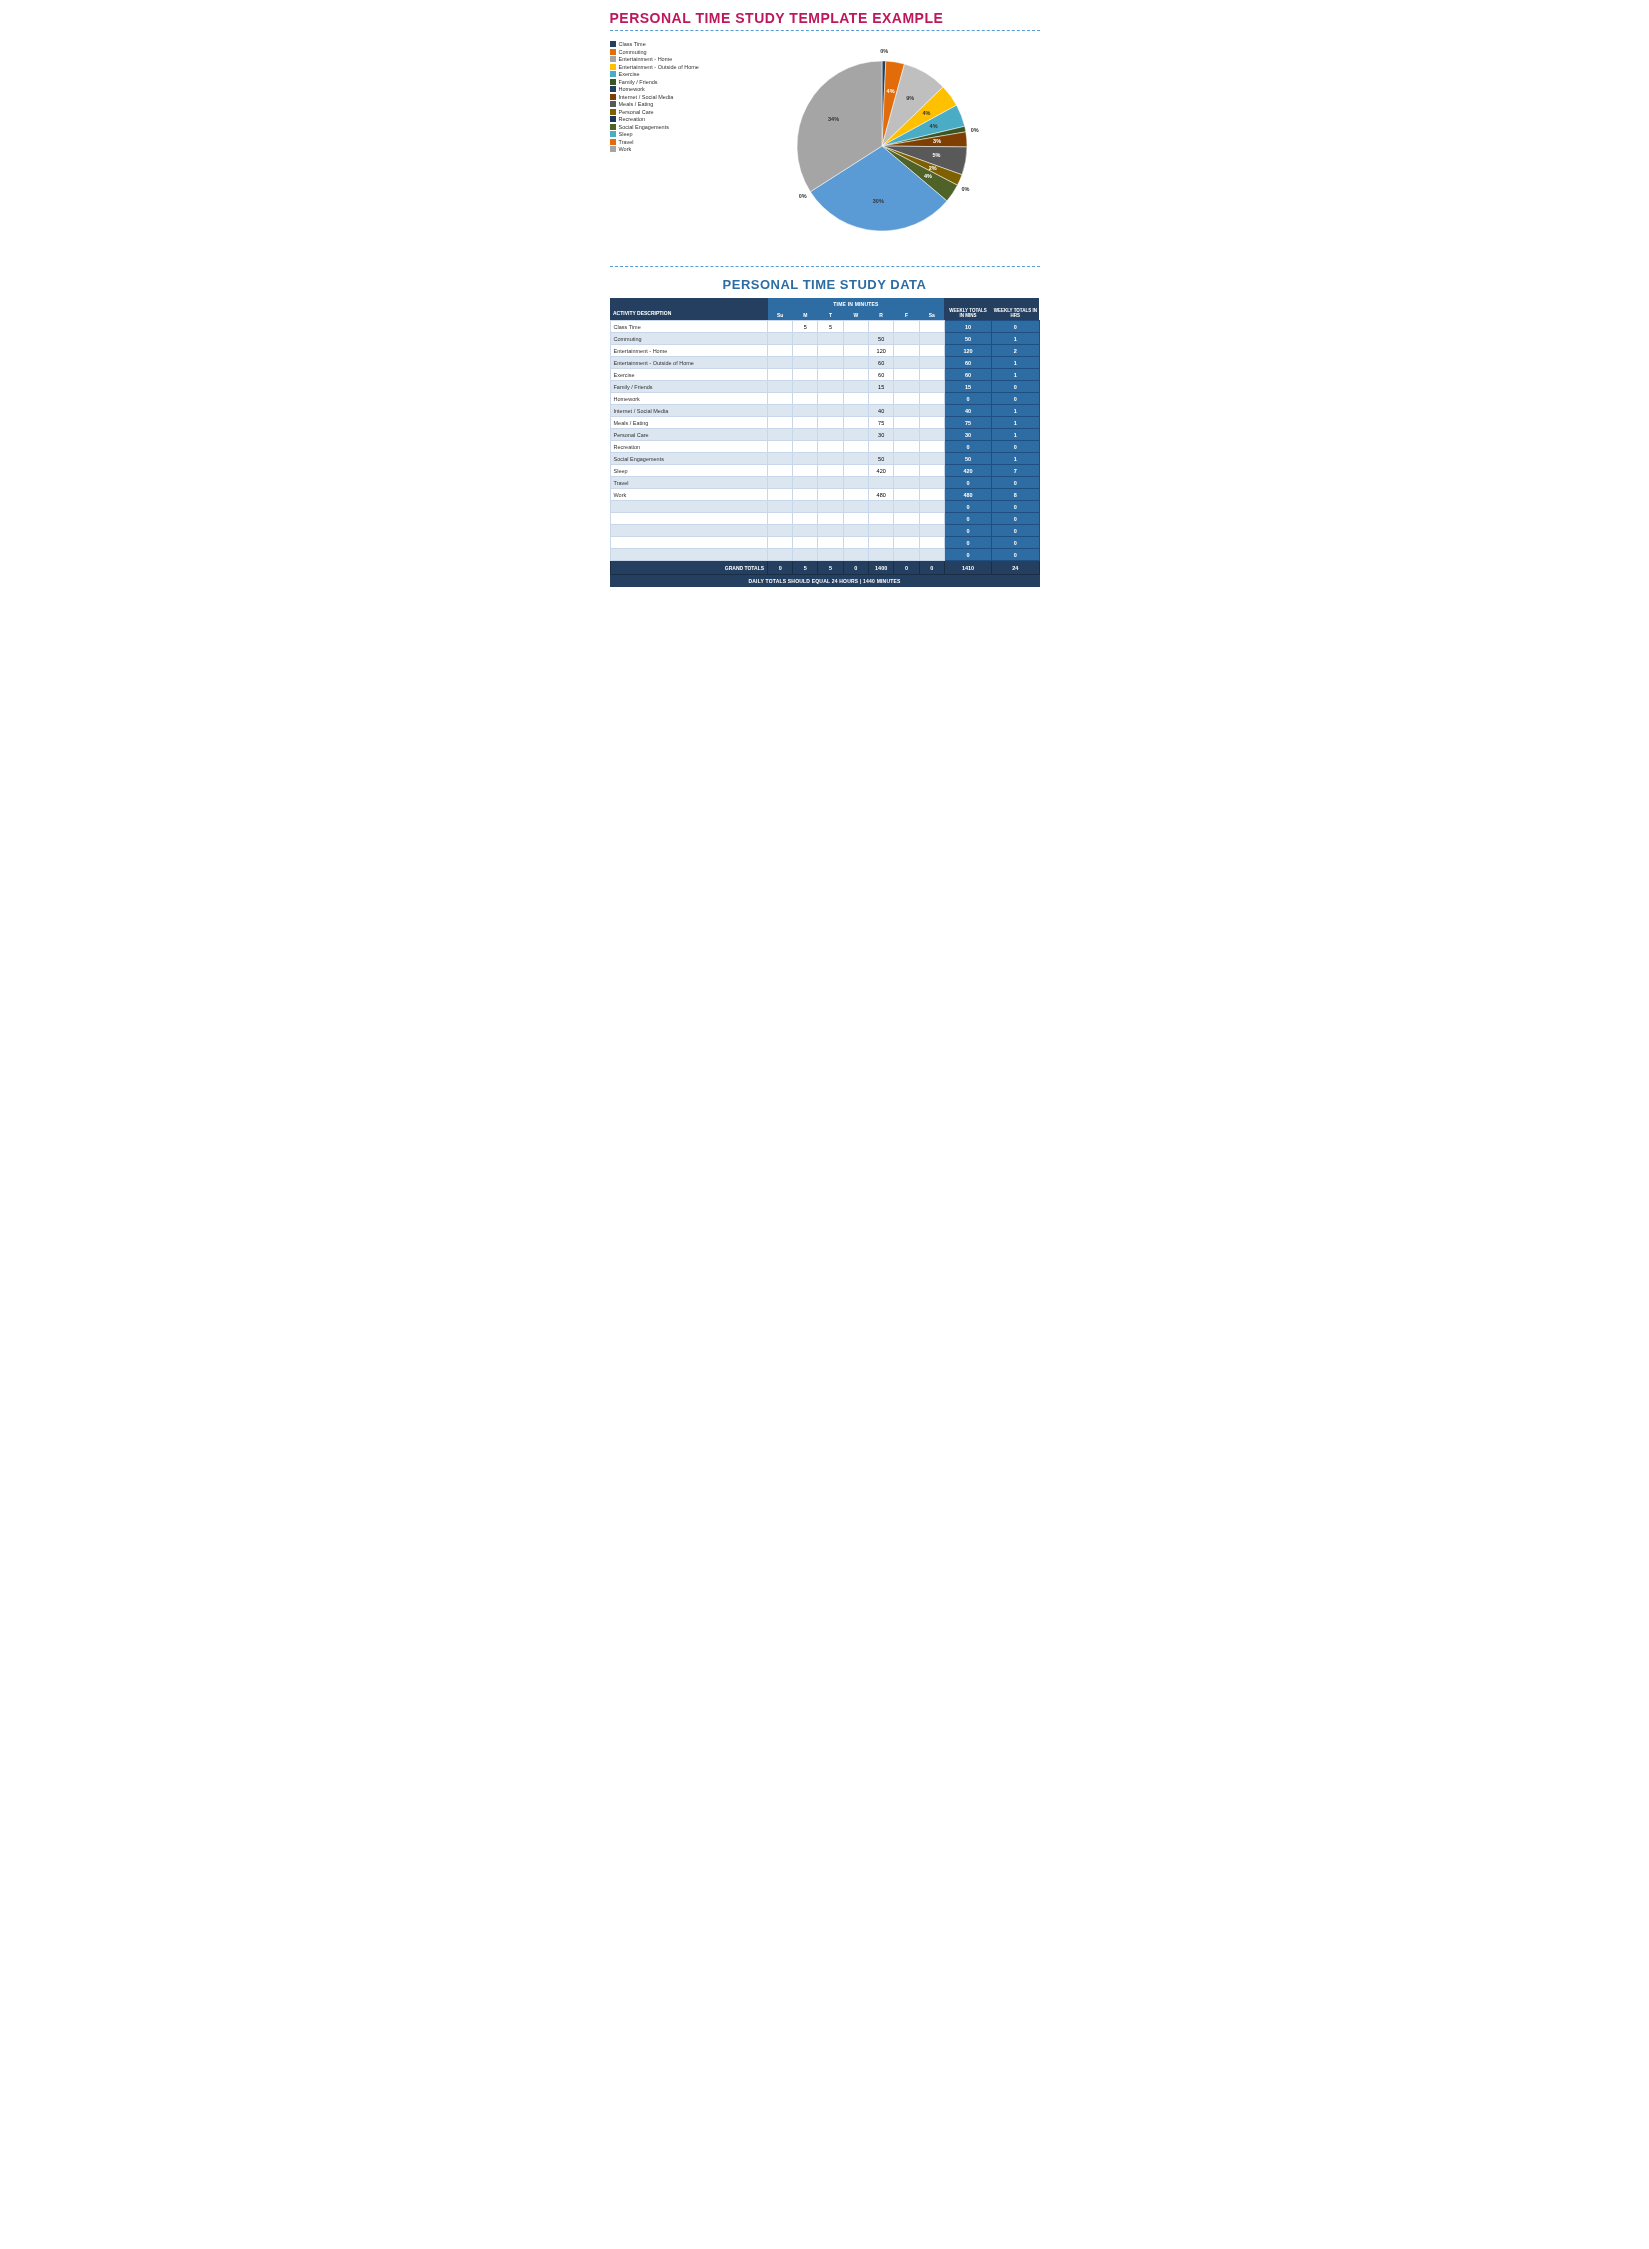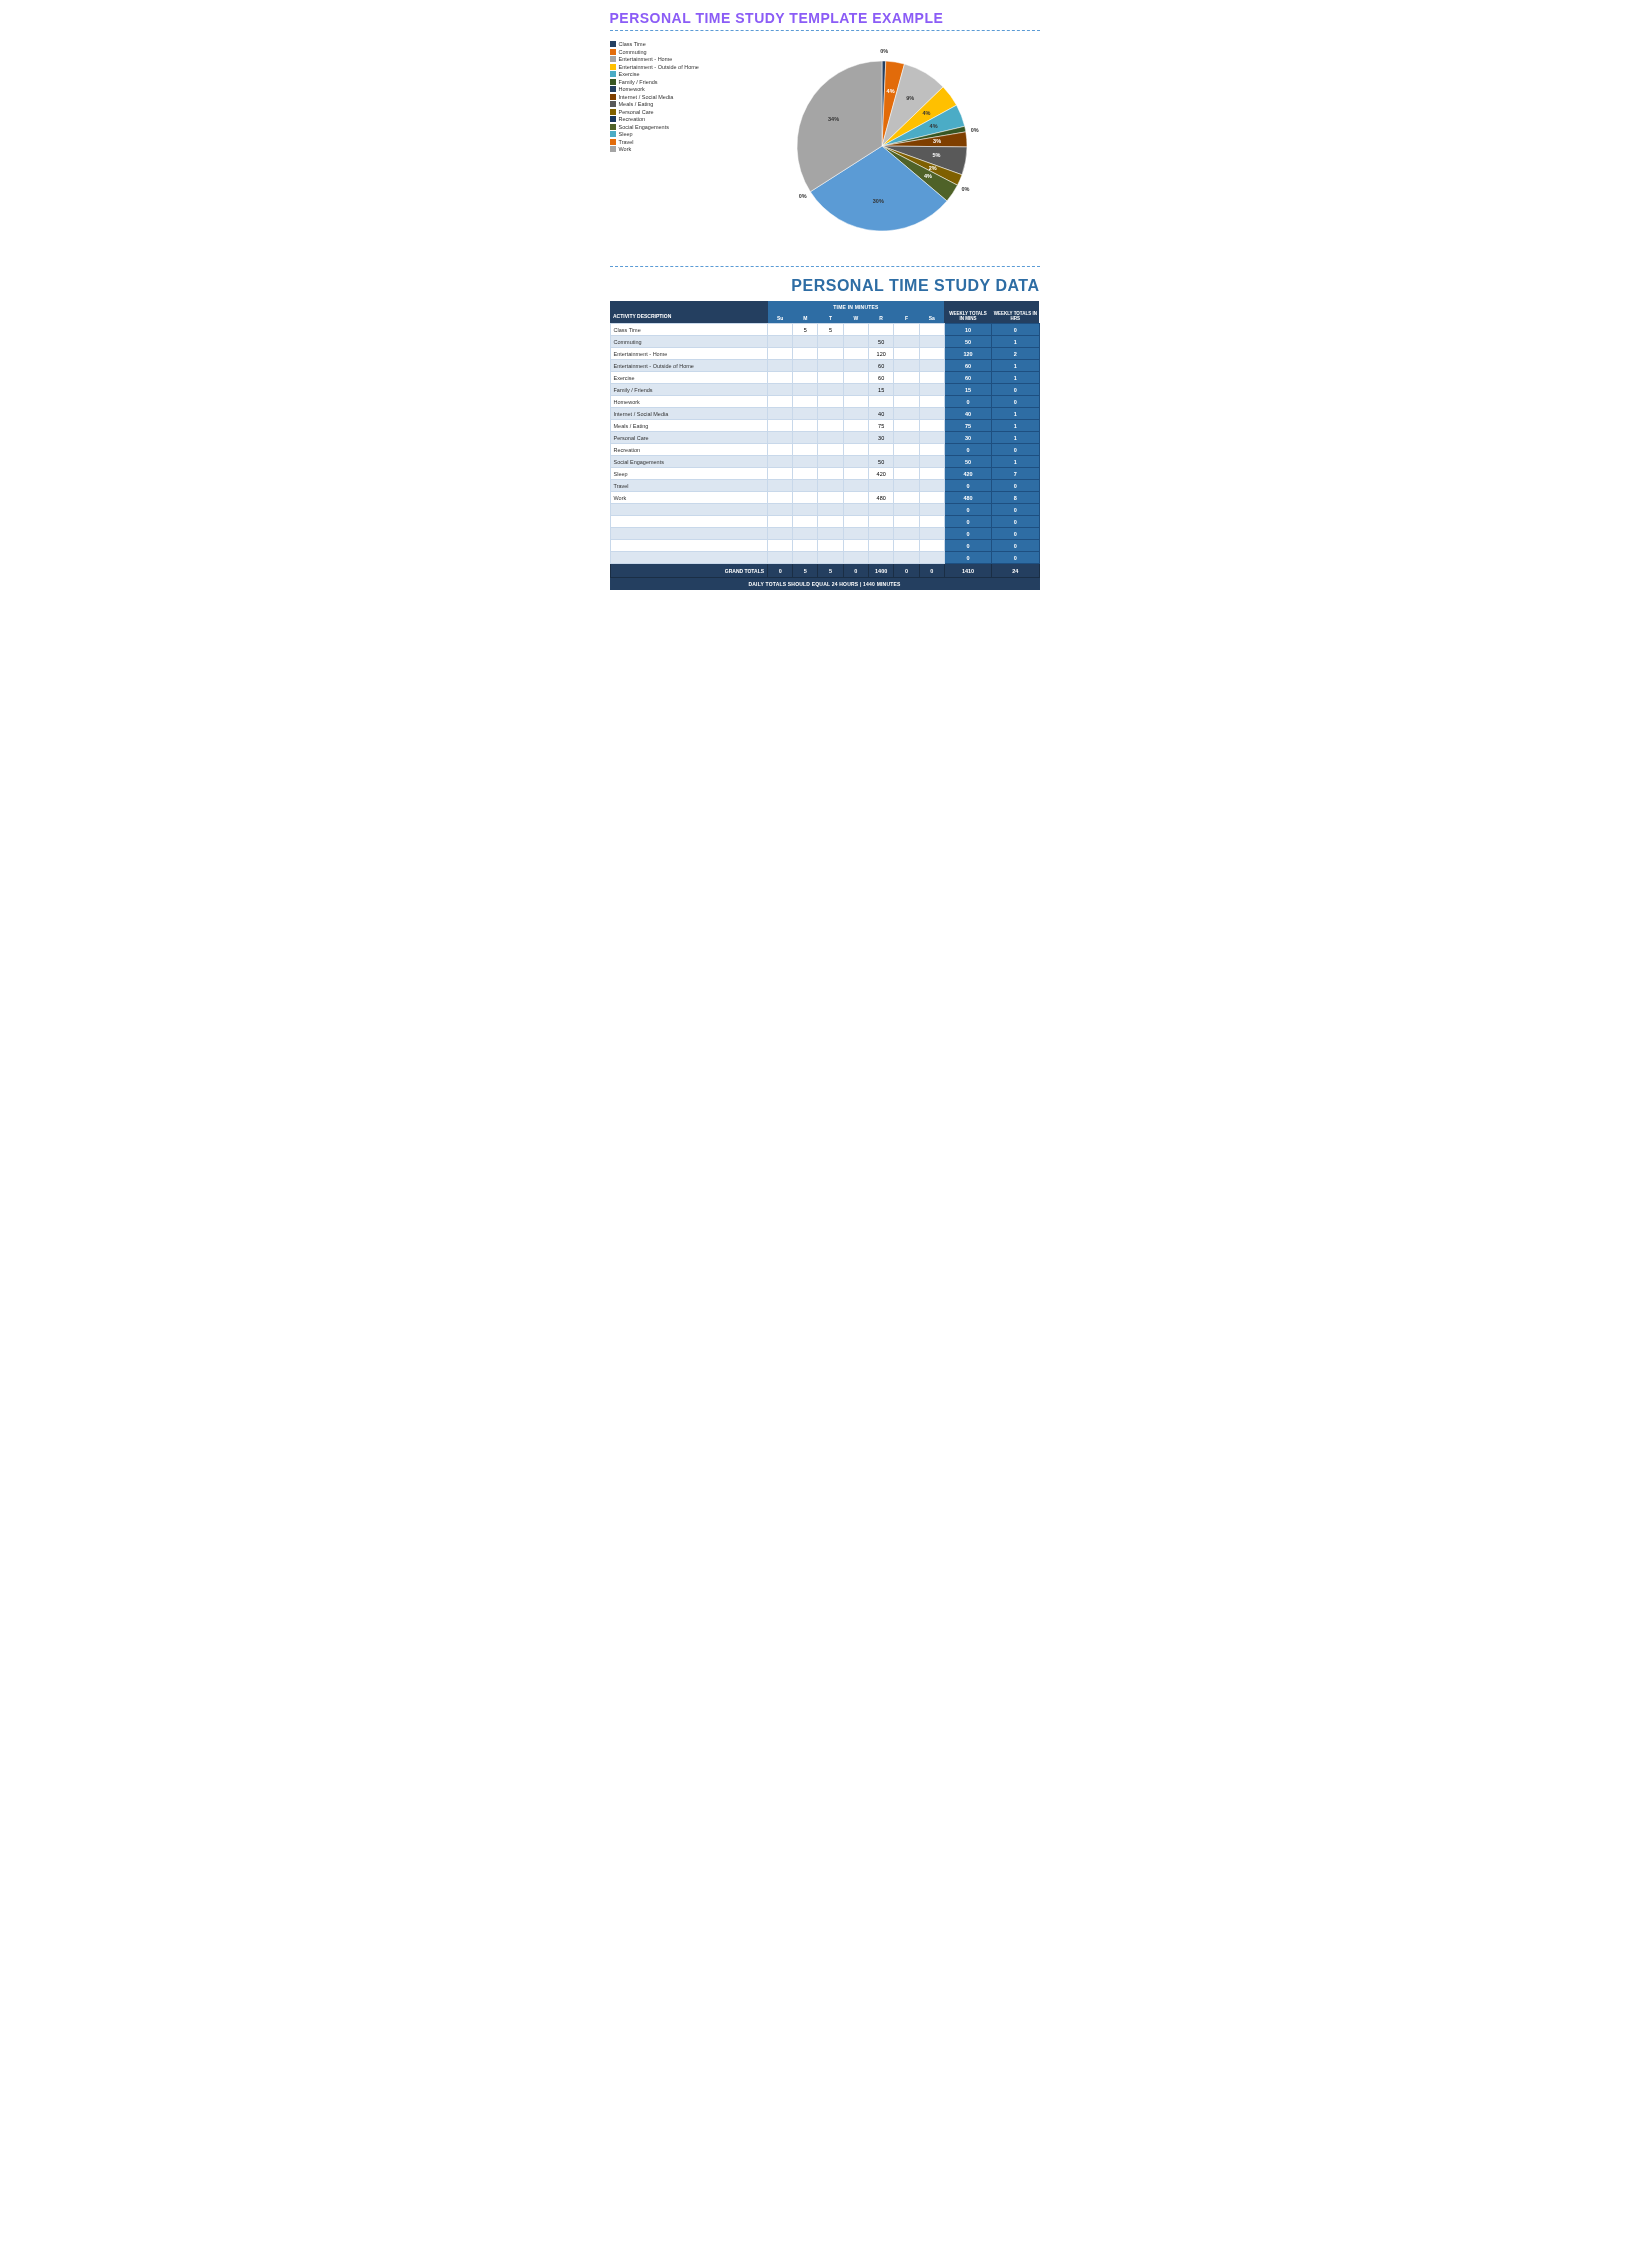--- a/index.html
+++ b/index.html
@@ -6,21 +6,21 @@
     body {
       font-family: Arial, sans-serif;
       background: #fff;
       width: 450px;
       margin: 0 auto;
       padding: 10px;
     }
 
     
     .page-title {
-      color: #8b5cf6;
+      color: #be185d;
       font-size: 14px;
       font-weight: 900;
       letter-spacing: 0.5px;
       padding-bottom: 4px;
       border-bottom: 1px dashed #5b9bd5;
       margin-bottom: 10px;
     }
 
     
     .chart-section {
@@ -61,25 +61,25 @@
     
     .section-divider {
       border: none;
       border-top: 1px dashed #5b9bd5;
       margin: 5px 0 10px 0;
     }
 
     
     .data-title {
       color: #2e6da4;
-      font-size: 16px;
+      font-size: 13px;
       font-weight: 700;
       letter-spacing: 0.5px;
       margin-bottom: 6px;
-      text-align: right;
+      text-align: center;
     }
 
     table {
       width: 100%;
       border-collapse: collapse;
       font-size: 5.5px;
     }
 
     .th-activity {
       background: #243f60;

